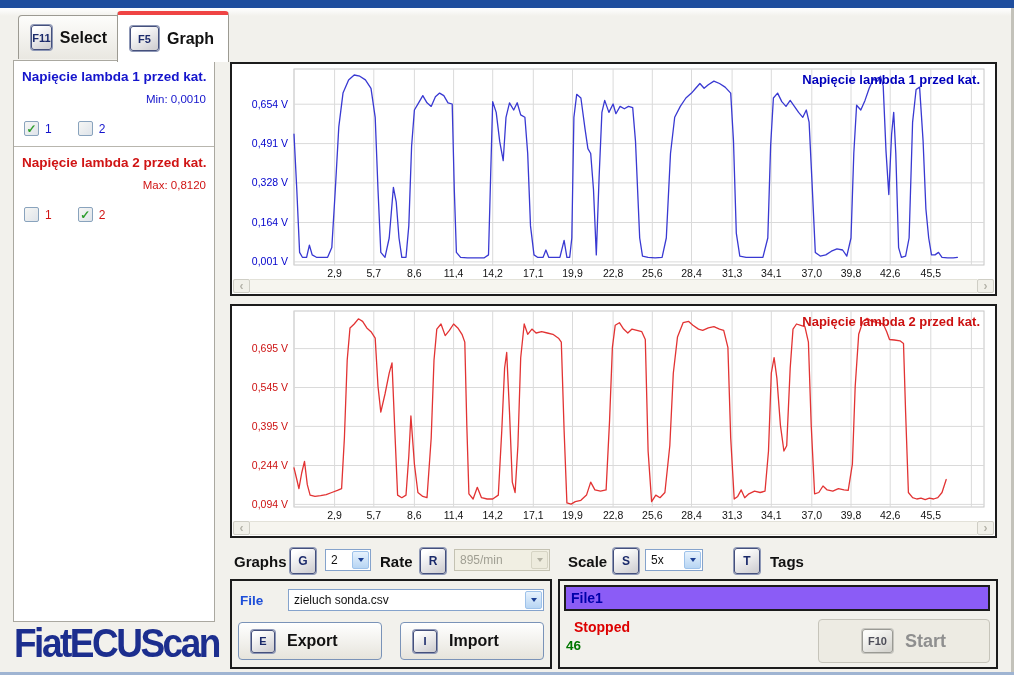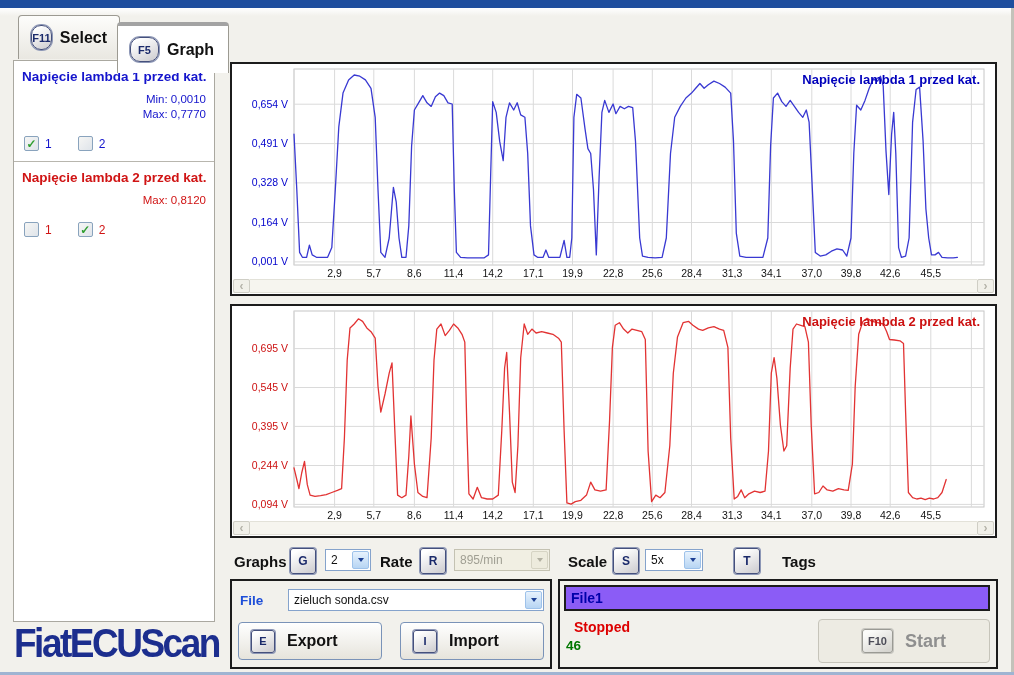--- a/index.html
+++ b/index.html
@@ -16,32 +16,32 @@
   
   .tab{position:absolute;display:flex;align-items:center;gap:8px;padding:0 12px;cursor:pointer;}
   .tab-inactive{
     left:18px;top:15px;width:76px;height:43px;
     background:linear-gradient(#fdfdfb,#e9e7e1);
     border:1px solid #9c9a92;border-bottom:none;border-radius:4px 4px 0 0;z-index:1;
   }
   .tab-active{
     left:117px;top:11px;width:86px;height:47px;
     background:#ffffff;border:1px solid #9c9a92;border-bottom:none;
-    border-top:4px solid #a3a3a3;border-radius:4px 4px 0 0;z-index:2;margin-top:11px;
+    border-top:4px solid #ef4444;border-radius:4px 4px 0 0;z-index:2;
   }
   .tab-label{font-weight:bold;font-size:16px;color:#111;}
 
   
   .key{
     display:inline-flex;align-items:center;justify-content:center;
     background:linear-gradient(150deg,#ffffff 15%,#d2d1d4 90%);
     border:1px solid #45507c;box-shadow:0 0 0 1px #8d97b6;
     border-radius:3px;color:#1b2a6b;font-weight:bold;
   }
-  .key-f{width:27px;height:23px;font-size:11px;border-radius:10px;}
+  .key-f{width:27px;height:23px;font-size:11px;}
   .key-sq{width:24px;height:24px;font-size:12px;}
   .key-sm{width:22px;height:21px;font-size:11px;}
   .key-gray{
     background:linear-gradient(150deg,#fbfbf9 15%,#d6d5d0 90%);
     border:1px solid #9a9a94;box-shadow:0 0 0 1px #c6c5bf;color:#4c4c58;
     width:29px;height:22px;font-size:11px;
   }
 
   
   .sidebar{position:absolute;left:13px;top:60px;width:200px;height:560px;background:#ffffff;border:1px solid #aaa8a0;}
@@ -141,21 +141,20 @@
 <div class="tab tab-active">
   <span class="key key-f">F5</span>
   <span class="tab-label">Graph</span>
 </div>
 
 <div class="sidebar">
   <div class="sb-group">
     <div class="sb-title c-blue" style="color: rgb(20, 20, 204);">Napięcie lambda 1 przed kat.</div>
     <div class="sb-minmax c-blue" style="color: rgb(20, 20, 204);">
       <div>Min: 0,0010</div>
-      <div>Max: 0,7770</div>
     </div>
     <div class="sb-checkrow">
       <span class="xp-check checked">✓</span>
       <span class="cb-label c-blue" style="color: rgb(20, 20, 204);">1</span>
       <span class="xp-check"></span>
       <span class="cb-label c-blue" style="color: rgb(20, 20, 204);">2</span>
     </div>
   </div>
   <div class="sb-divider"></div>
   <div class="sb-group">
@@ -307,21 +306,21 @@
   </div>
   <span class="ctl-label" style="left:338px">Scale</span>
   <span class="key key-sq" style="left:383px">S</span>
   <div class="xp-select" style="left:415px;top:3px;width:58px">
     <span class="sel-text">5x</span>
     <span class="arrow">
         <i class="tri"></i>
       </span>
   </div>
   <span class="key key-sq" style="left:504px">T</span>
-  <span class="ctl-label" style="left:552px">Tags</span>
+  <span class="ctl-label" style="left:540px">Tags</span>
 </div>
 
 <div class="file-panel">
   <span class="fp-label">File</span>
   <div class="xp-select" style="left:56px;top:8px;width:256px">
     <span class="sel-text">zieluch sonda.csv</span>
     <span class="arrow">
         <i class="tri"></i>
       </span>
   </div>

